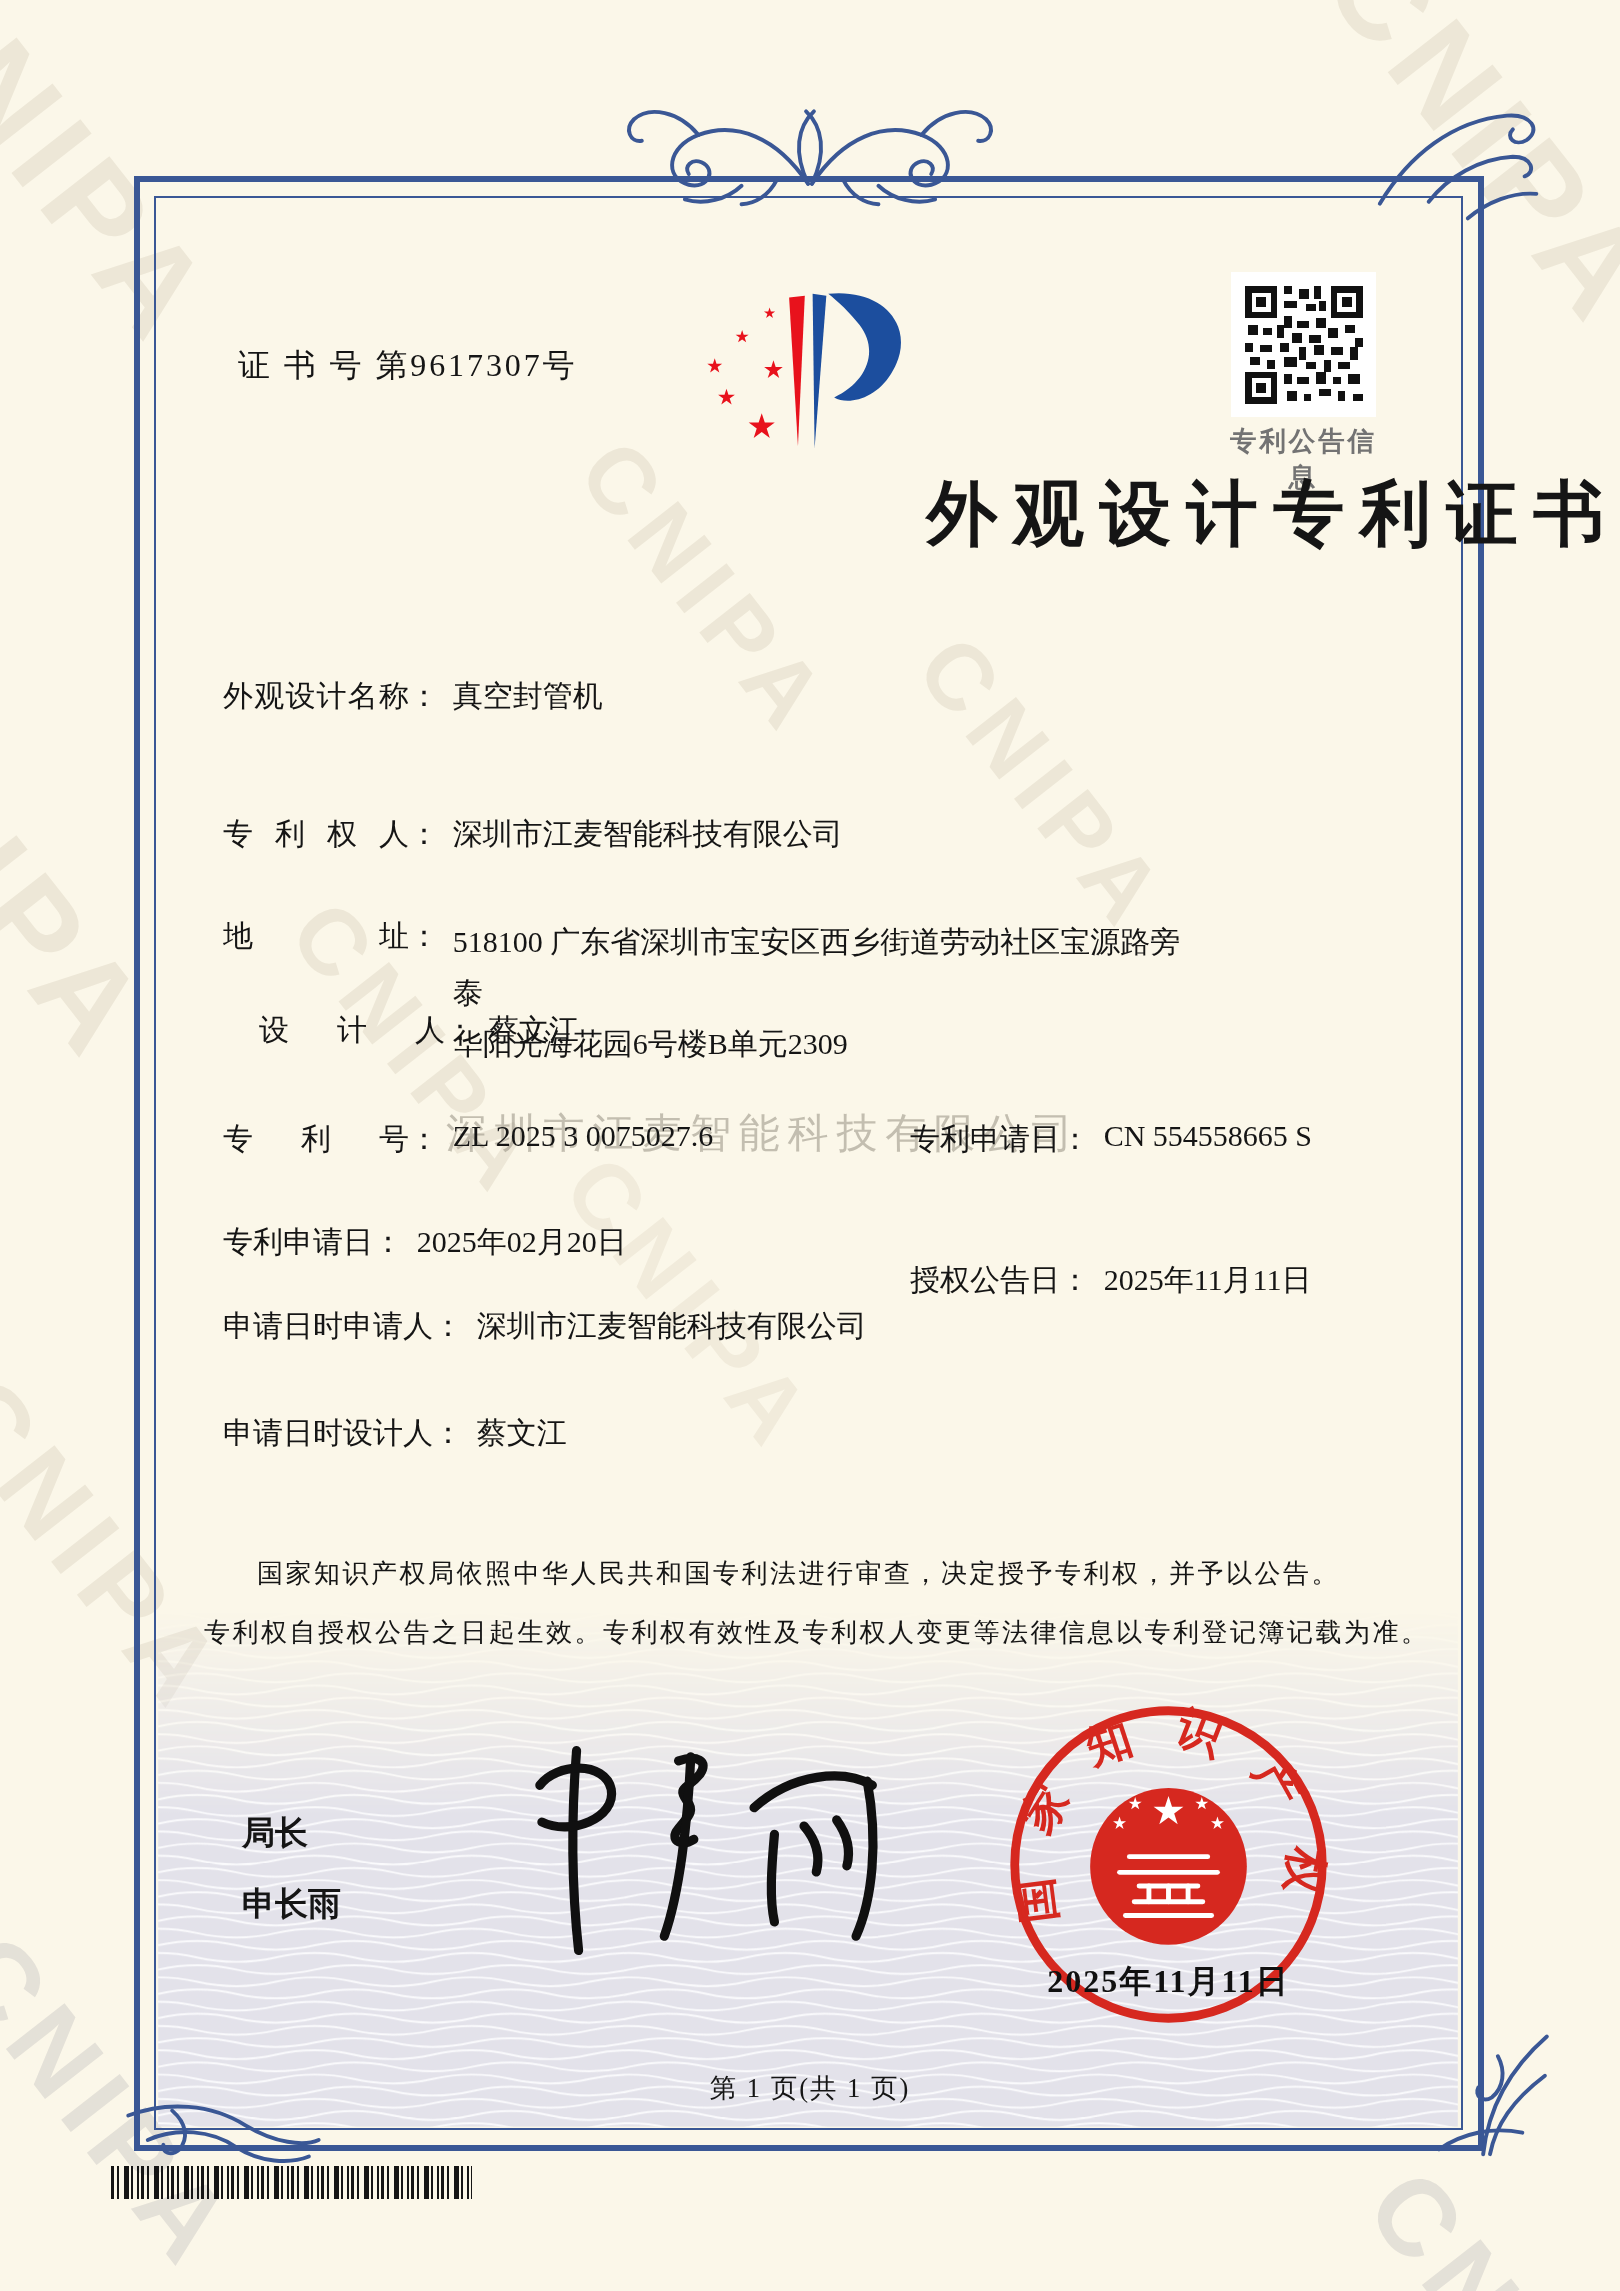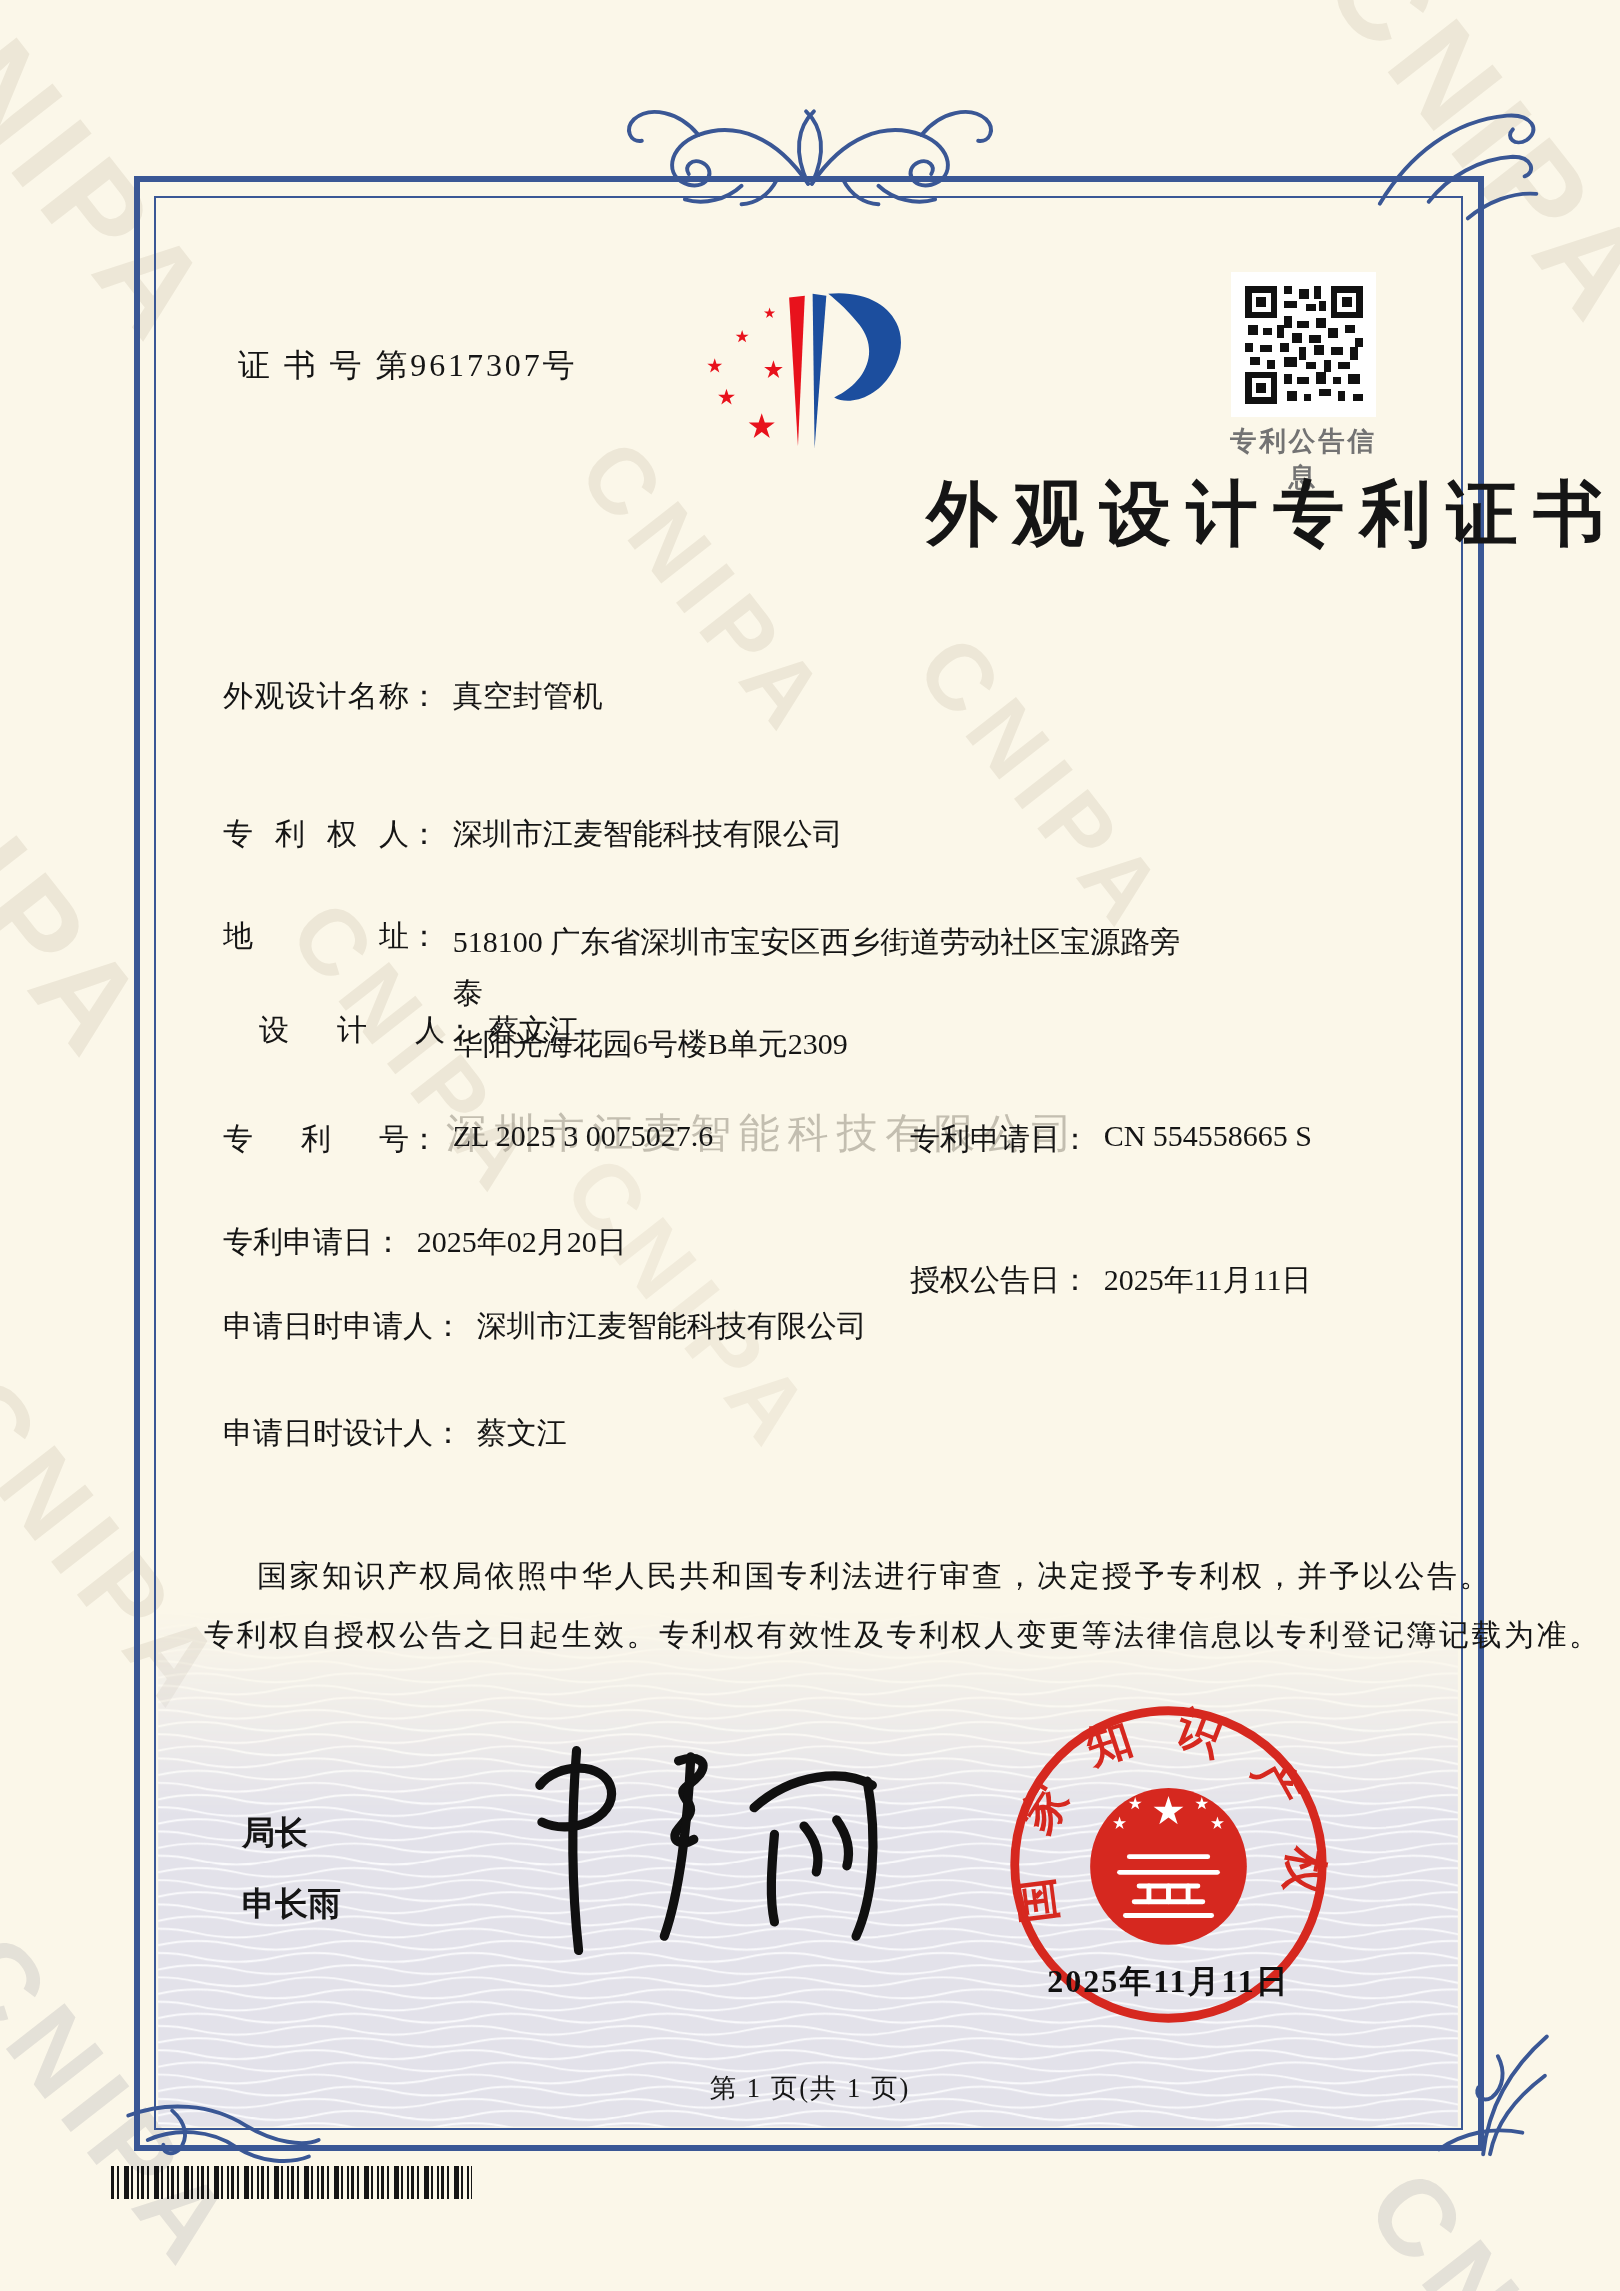--- a/index.html
+++ b/index.html
@@ -36,21 +36,21 @@
     font-size:71px;font-weight:700;letter-spacing:15.7px;white-space:nowrap;padding-left:31px;}
   
   .row{position:absolute;z-index:5;left:223px;font-size:30px;white-space:nowrap;}
   .row .lbl{display:inline-block;width:186px;text-align:justify;text-align-last:justify;text-justify:inter-character;vertical-align:top;}
   .row .lbl-plain{display:inline-block;vertical-align:top;}
   .row .colon{display:inline-block;vertical-align:top;}
   .row .val{display:inline-block;margin-left:13.7px;vertical-align:top;}
   .row.rcol{left:910px;}
   .addr-lines{display:inline-block;margin-left:13.7px;vertical-align:top;white-space:normal;width:745px;line-height:51px;}
   
-  .stmt{position:absolute;z-index:5;font-size:30px;letter-spacing:2.5px;white-space:nowrap;}
+  .stmt{position:absolute;z-index:5;font-size:26px;letter-spacing:2.5px;white-space:nowrap;}
   
   .signer{position:absolute;z-index:5;left:242px;font-size:33px;font-weight:700;
     font-family:"Liberation Sans","DejaVu Sans",sans-serif;}
   .signature{position:absolute;z-index:5;left:495px;top:1720px;}
   .seal{position:absolute;z-index:6;left:1002px;top:1698px;}
   .seal-date{position:absolute;z-index:7;left:1002px;top:1960px;width:333px;text-align:center;
     font-size:32px;font-weight:600;letter-spacing:2px;color:#101010;}
   
   .page-info{position:absolute;z-index:5;left:0;right:0;top:2070px;text-align:center;font-size:26.5px;letter-spacing:2px;}
   .barcode{position:absolute;z-index:5;left:111px;top:2166px;width:361px;height:33px;

